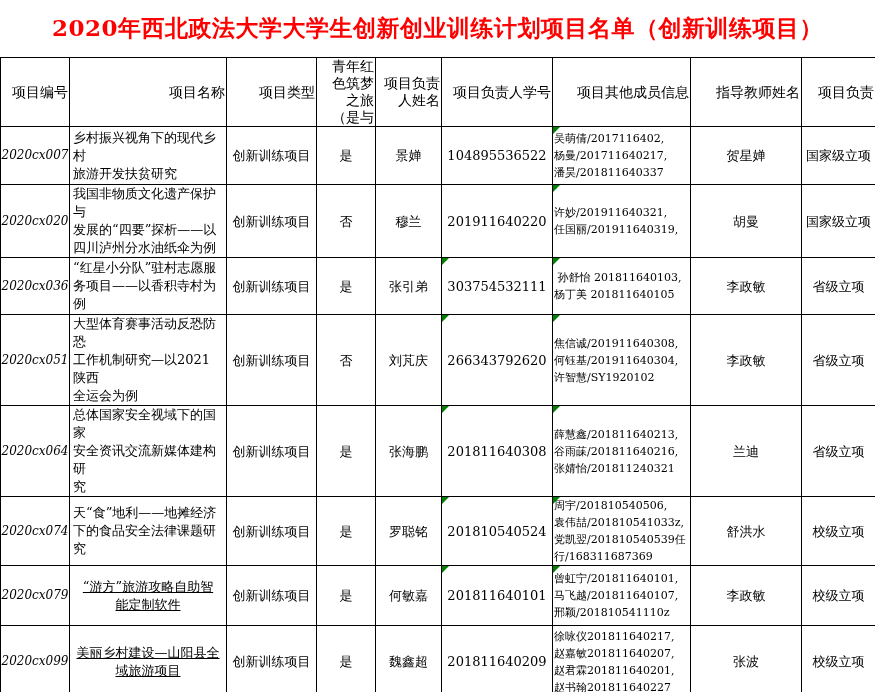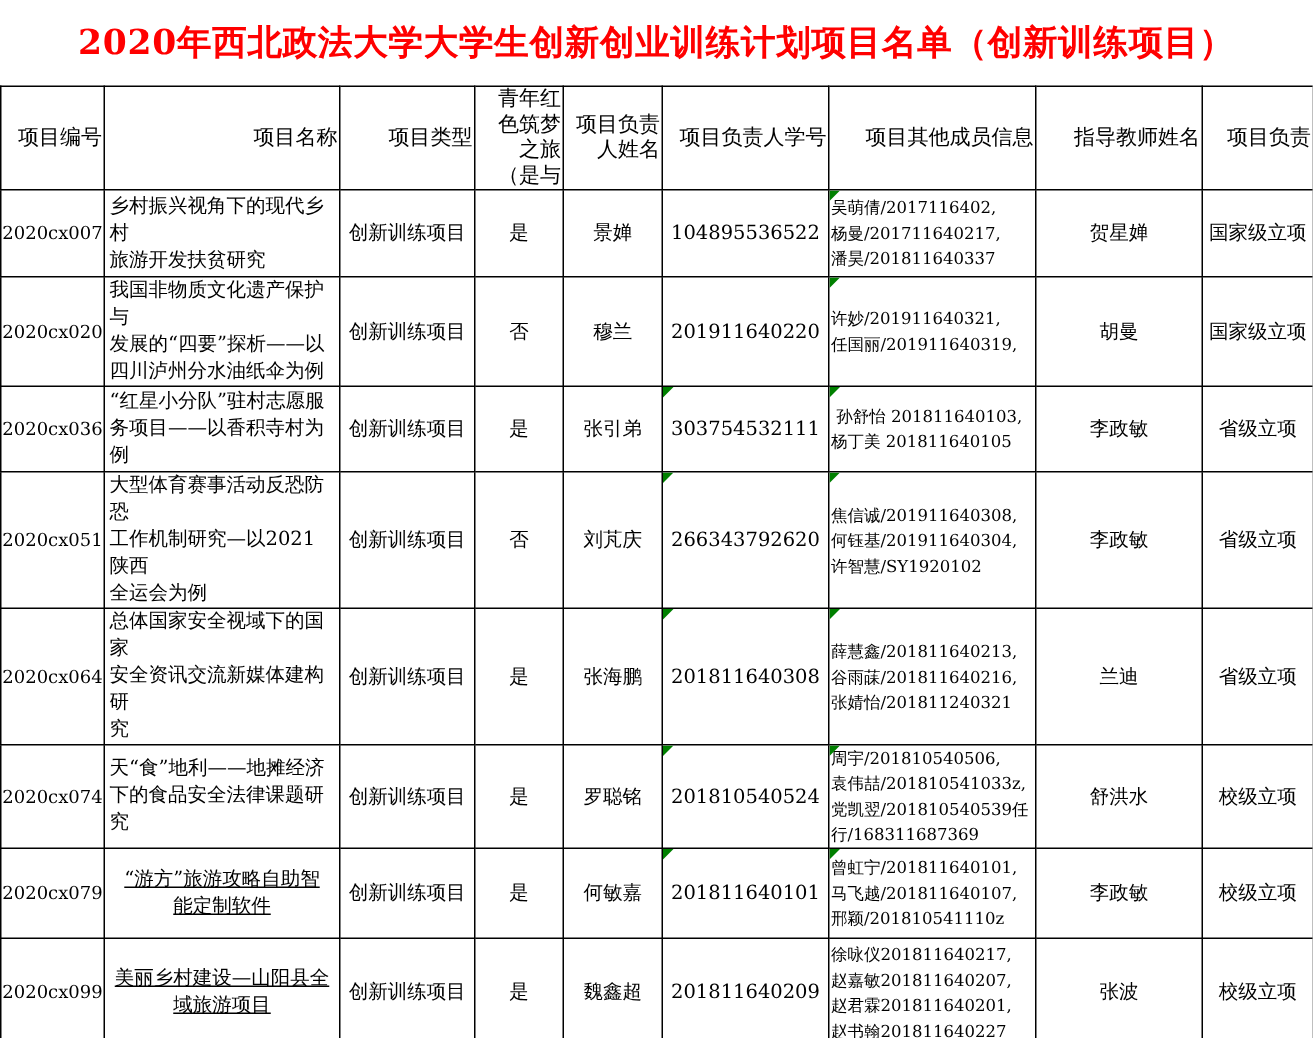--- a/index.html
+++ b/index.html
@@ -26,21 +26,21 @@
   }
   .proj th {
     font-size:14px; font-weight:normal; text-align:right;
     line-height:17px; padding:0 1px;
     white-space:pre-line;
   }
   .proj td {
     font-size:13px; text-align:center;
     line-height:17px; padding:0 2px;
   }
-  td.c-id   { font-size:12px; padding:0; }
+  td.c-id   { font-size:12px; padding:0;font-style:italic; }
   td.c-name { text-align:left; white-space:pre-line; line-height:18px; padding:0 3px; }
   td.c-name.center { text-align:center;text-decoration:underline; }
   td.c-mem  { text-align:left; white-space:pre; font-size:11px; line-height:17px; padding:0 1px; }
   
   col.w1{width:69px}  col.w2{width:157px} col.w3{width:90px}
   col.w4{width:59px}  col.w5{width:66px}  col.w6{width:111px}
   col.w7{width:138px} col.w8{width:111px} col.w9{width:74px}
   
   tr.hd{height:68px}
   tr.r1{height:58px} tr.r2{height:62px} tr.r3{height:57px}

